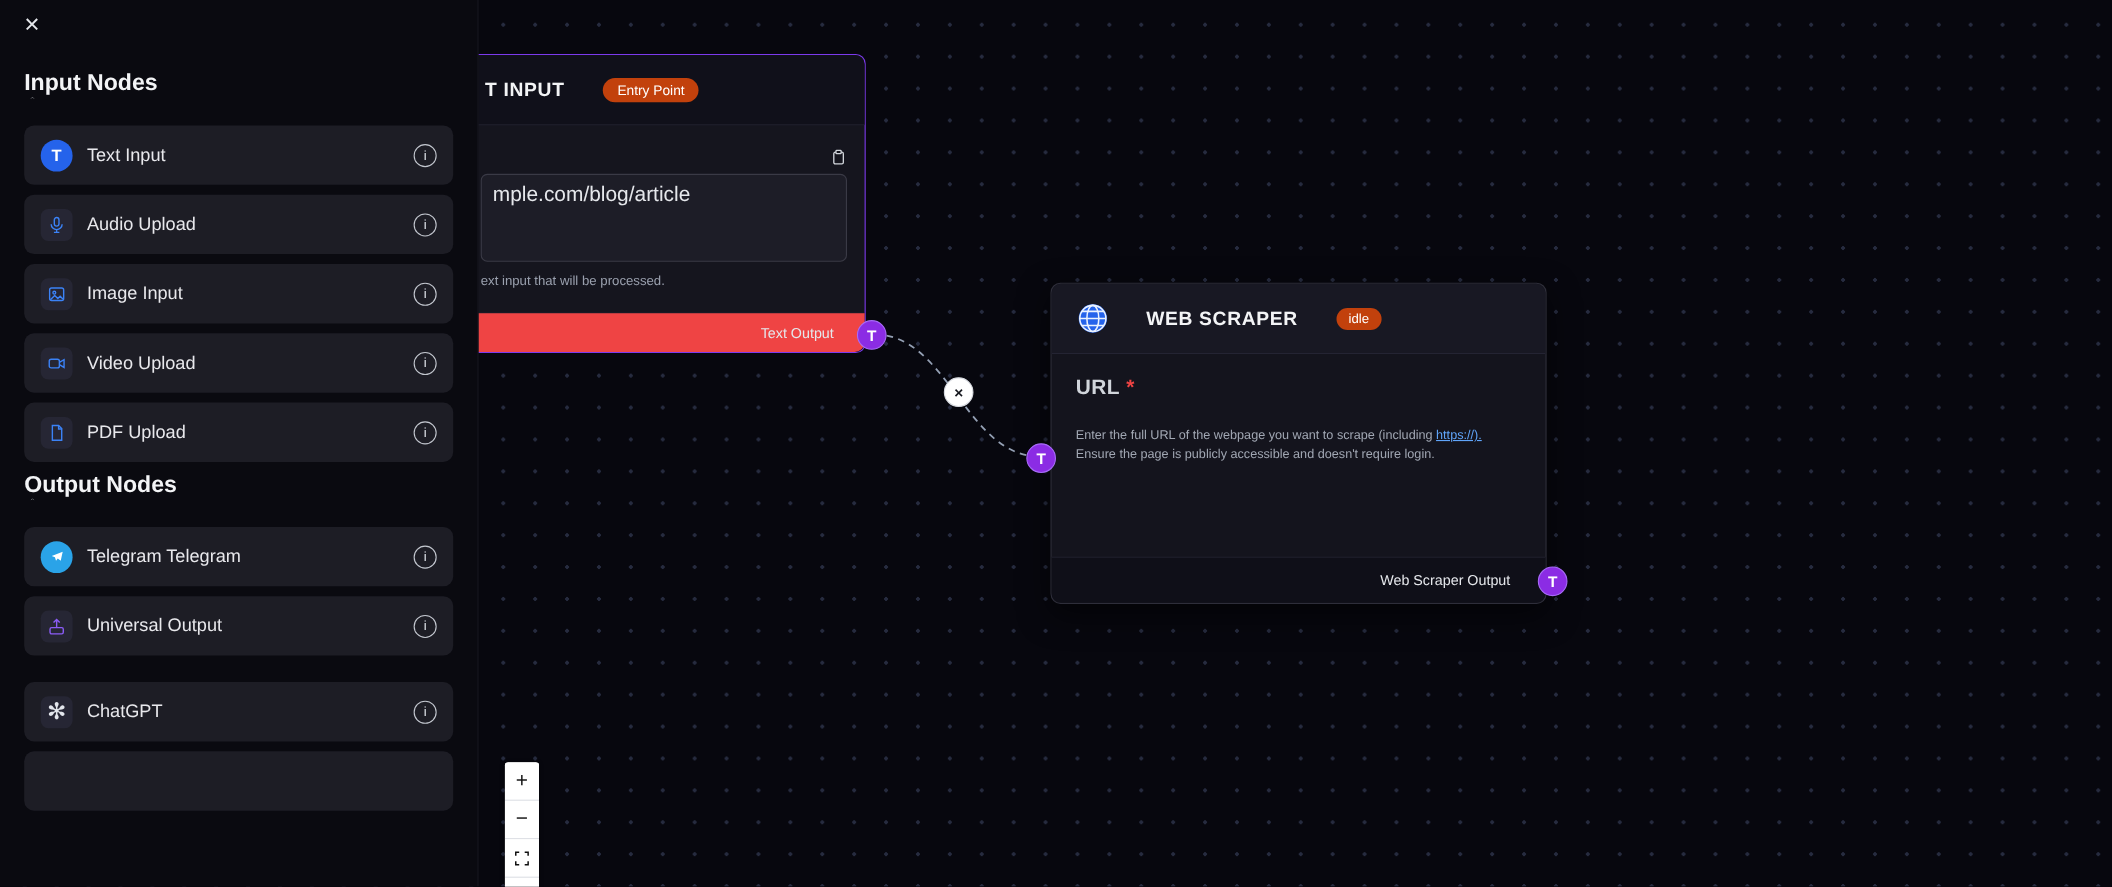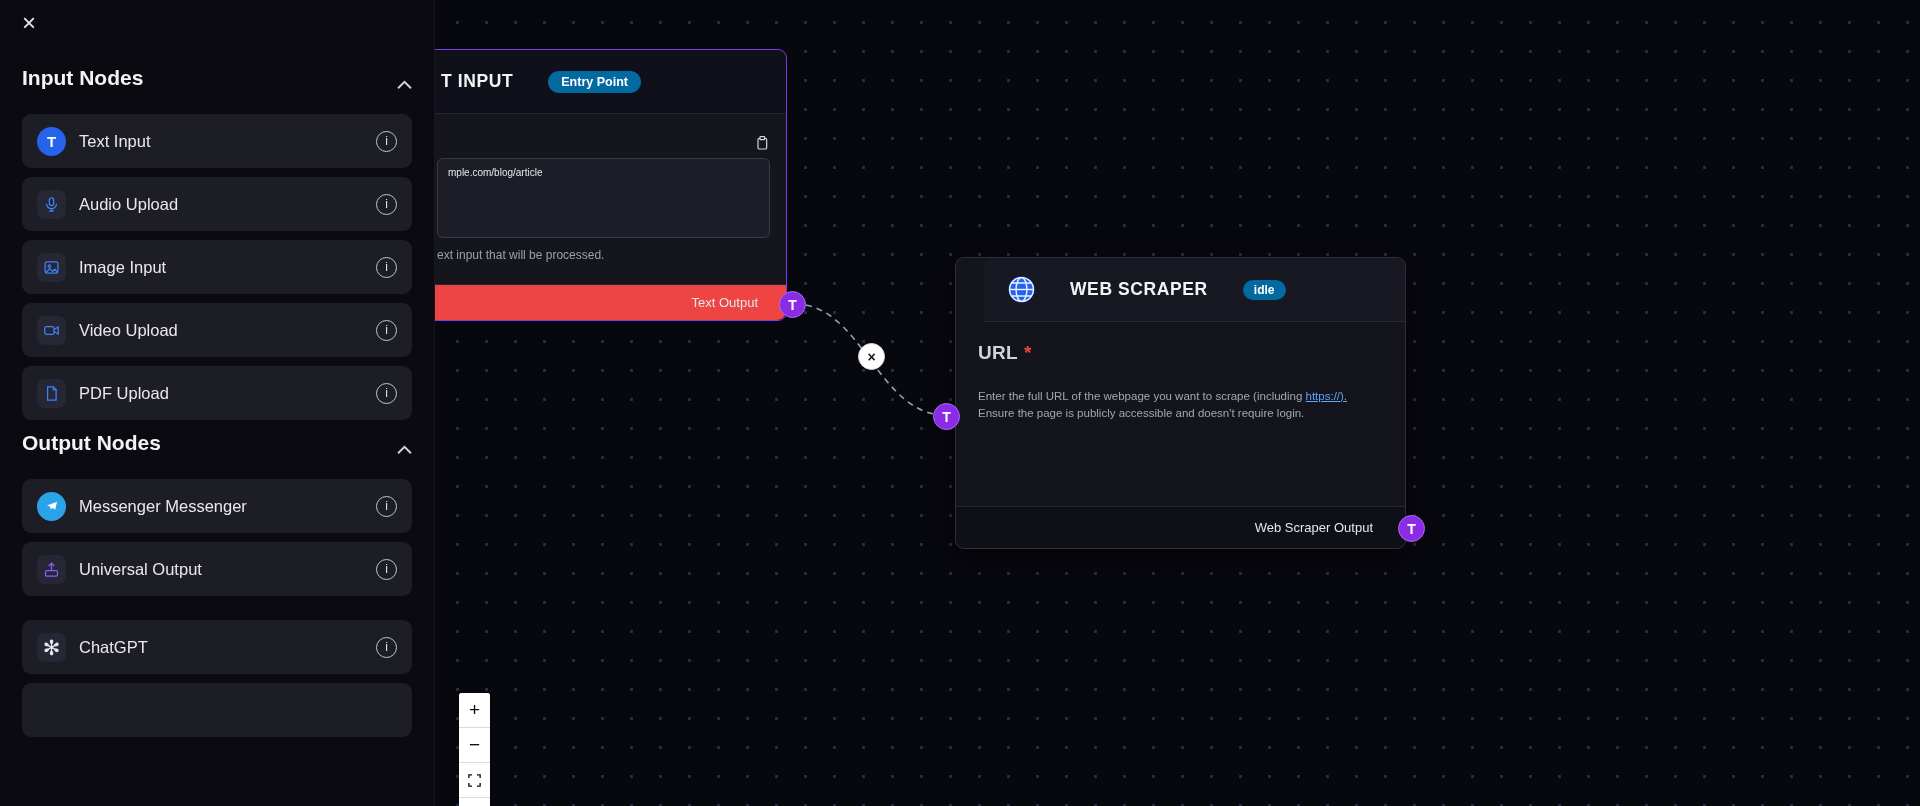--- a/index.html
+++ b/index.html
@@ -14,21 +14,21 @@
     background-image:radial-gradient(circle, #262b3f 1.7px, transparent 1.9px);
     background-size:29px 29px; background-position:8px 8px; }
 
   .edges { position:absolute; inset:0; width:1920px; height:806px; z-index:2; pointer-events:none; }
 
   
   .node { position:absolute; z-index:3; border-radius:9px; background:#14141d; }
   .node-head { height:64px; display:flex; align-items:center; padding:0 20px;
     background:#10101a; border-bottom:1px solid #262636; border-radius:9px 9px 0 0;gap:19px; }
   .node-title { color:#f3f4f6; font-weight:bold; font-size:17.5px; letter-spacing:.6px; }
-  .badge { background:#0369a1; color:#fff; font-size:12.5px; font-weight:bold;
+  .badge { background:#c2410c; color:#fff; font-size:12.5px; font-weight:normal;
     padding:4px 13px; border-radius:13px; margin-left:16px; }
   .badge.small { padding:3px 11px; font-size:12px; }
   .node-foot { position:absolute; left:0; right:0; bottom:0; height:36px;
     background:#ef4444; border-top:1px solid #262636; border-radius:0 0 9px 9px;
     display:flex; align-items:center; justify-content:flex-end; padding-right:28px; }
   .node-foot span { color:#e5e7eb; font-size:13px; }
 
   .handle { position:absolute; width:27px; height:27px; border-radius:50%;
     background:#8b2ce4; border:1.5px solid #a76bf7; display:flex; align-items:center;
     justify-content:center; z-index:5; cursor:crosshair; }
@@ -36,29 +36,29 @@
 
   
   .node-ti { left:420px; top:49px; width:367px; height:272px;
     border:1.5px solid #7c3aed; background:#15151e; }
   .node-ti .node-body { padding:0 16px; }
   .ti-field-row { margin-top:14px; height:30px; display:flex; align-items:center;
     justify-content:flex-end; }
   .copy-icon { cursor:pointer; display:inline-flex; }
   .ti-textarea { display:block; width:100%; height:80px; resize:none;
     background:#1d1d27; border:1px solid #3a3a46; border-radius:6px;
-    color:#e5e7eb; font-size:10px; padding:8px 10px;
+    color:#e5e7eb; font-size:19px; padding:8px 10px;
     font-family:"Liberation Sans", sans-serif; }
   .ti-help { margin-top:10px; color:#9aa0ae; font-size:12px; }
   .ti-out-handle { right:-20px; top:241px; }
 
   
   .node-ws { left:955px; top:257px; width:451px; height:292px;
     border:1px solid #2e2e3a; box-shadow:0 10px 28px rgba(0,0,0,.55); }
-  .node-ws .node-head { background:#181823; padding:0 22px;margin-left:28px; }
+  .node-ws .node-head { background:#181823; padding:0 22px; }
   .globe { display:inline-flex; margin-right:14px; }
   .node-ws .node-body { padding:20px 22px 0; }
   .ws-label { font-size:19px; font-weight:bold; color:#d1d5db; letter-spacing:.3px; }
   .ws-label .req { color:#ef4444; margin-left:6px; }
   .ws-textarea { display:block; margin-top:10px; width:100%; height:78px; resize:none;
     background:#1b1b26; border:1px solid #343440; border-radius:8px;
     color:#e5e7eb; font-size:14px; padding:10px 12px;
     font-family:"Liberation Sans", sans-serif; }
   .ws-textarea::placeholder { color:#6b7280; }
   .ws-help { margin-top:24px; color:#a1a7b3; font-size:11.5px; line-height:17px; }
@@ -81,22 +81,22 @@
     width:31px; height:35px; background:#fff; border:none; border-bottom:1px solid #d7dae0;
     font-size:19px; color:#111; cursor:pointer; font-family:"Liberation Sans", sans-serif; }
 
   
   .sidebar { position:absolute; left:0; top:0; bottom:0; width:435px; z-index:10;
     background:#0a0a10; border-right:1px solid #17171f; padding:0 22px; }
   .close-btn { margin-top:10px; background:none; border:none; color:#e5e7eb;
     font-size:24px; line-height:26px; cursor:pointer; font-family:"Liberation Sans", sans-serif; }
   .section { }
   .section:first-of-type { margin-top:28px; }
-  .section-header { display:flex; align-items:flex-end; justify-content:space-between;
-    height:26px; cursor:pointer; }
+  .section-header { display:flex; align-items:flex-start; justify-content:space-between;
+    height:26px; cursor:pointer;flex-direction:column; }
   .section-header h2 { color:#f3f4f6; font-size:21px; font-weight:bold; }
   .items { margin-top:24px; }
   .item { height:54px; border-radius:9px; background:#1d1d25; display:flex;
     align-items:center; padding:0 15px; margin-bottom:9px; cursor:grab; }
   .item-label { color:#e8e8ec; font-size:16.5px; margin-left:13px; }
   .info { margin-left:auto; width:21px; height:21px; border-radius:50%;
     border:1.5px solid #c3c7cf; color:#dfe3ea; font-size:12px; display:flex;
     align-items:center; justify-content:center; cursor:pointer; flex:0 0 auto; }
   .ic { width:29px; height:29px; display:flex; align-items:center; justify-content:center;
     flex:0 0 auto; }
@@ -261,21 +261,21 @@
           <polyline points="1,7.5 7,1.5 13,7.5"></polyline>
         </svg>
       </div>
       <div class="items">
         <div class="item">
           <span class="ic circle-tg">
             <svg width="16" height="16" viewBox="0 0 24 24">
               <path d="M19.5 5.5L4.5 11.3l4.4 1.5 1.5 4.9 2.4-3 4 2.9 2.7-12.1z" fill="#ffffff"></path>
             </svg>
           </span>
-          <span class="item-label">Messenger Messenger</span>
+          <span class="item-label">Telegram Telegram</span>
           <span class="info">i</span>
         </div>
         <div class="item">
           <span class="ic sq">
             <svg width="17" height="17" viewBox="0 0 24 24" fill="none" stroke="#8b5cf6" stroke-width="1.8">
               <path d="M12 14V3 M8 7l4-4 4 4"></path>
               <rect x="3.5" y="13.5" width="17" height="8" rx="2"></rect>
             </svg>
           </span>
           <span class="item-label">Universal Output</span>

